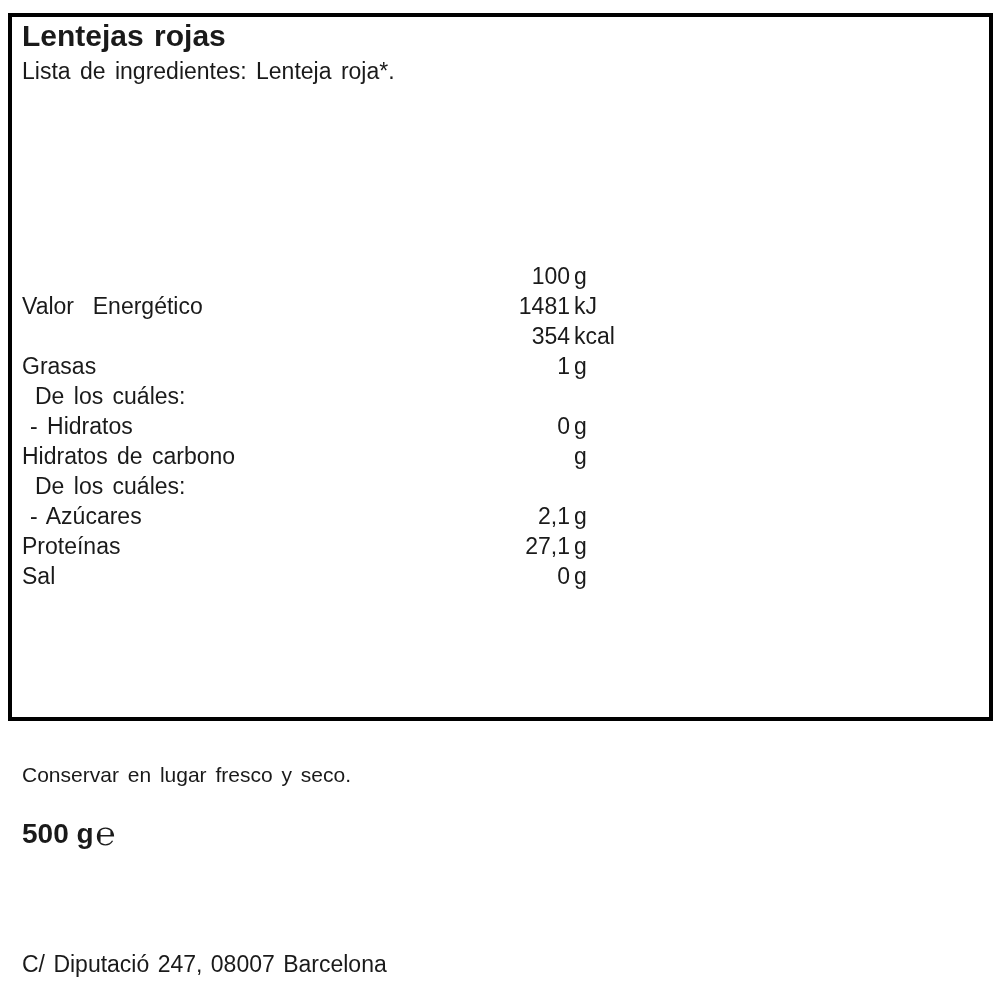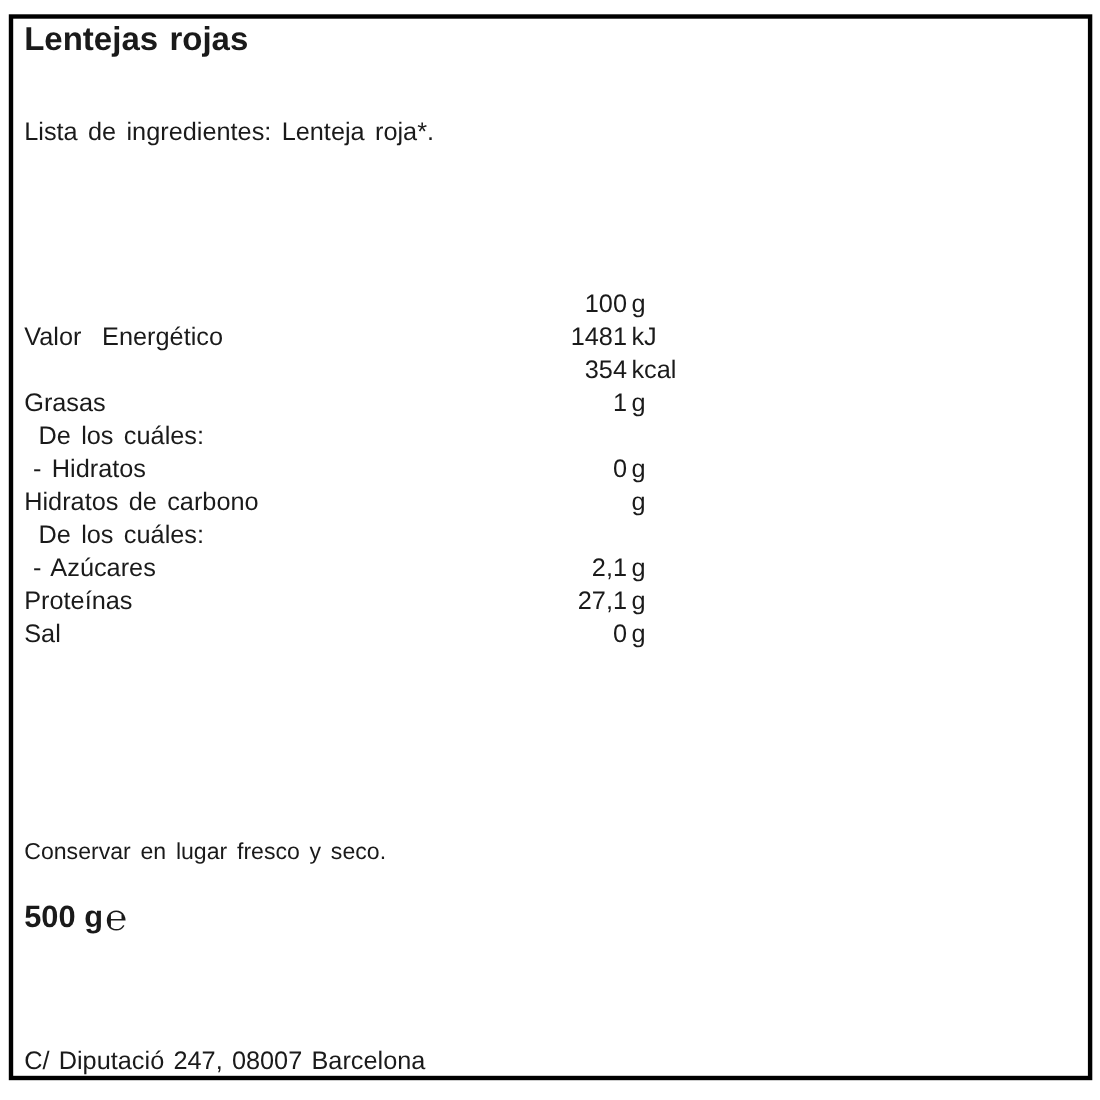--- a/index.html
+++ b/index.html
@@ -16,21 +16,21 @@
     width: 1000px;
     height: 1000px;
     background: #ffffff;
     overflow: hidden;
   }
   .label-frame {
     position: absolute;
     left: 8px;
     top: 13px;
     width: 985px;
-    height: 969px;
+    height: 708px;
     border: 4px solid #000000;
     box-sizing: border-box;
     background: #ffffff;
   }
   .product-title {
     position: absolute;
     left: 10px;
     top: 2px;
     font-size: 30px;
     line-height: 34px;
@@ -39,21 +39,20 @@
     white-space: pre;
   }
   .ingredients-line {
     position: absolute;
     left: 10px;
     top: 40px;
     font-size: 23px;
     line-height: 28px;
     word-spacing: 3px;
     white-space: pre;
-    margin-top: 48px;
   }
   .nutrition-table {
     position: absolute;
     left: 10px;
     top: 244px;
     width: 660px;
   }
   .nrow {
     position: relative;
     height: 30px;

